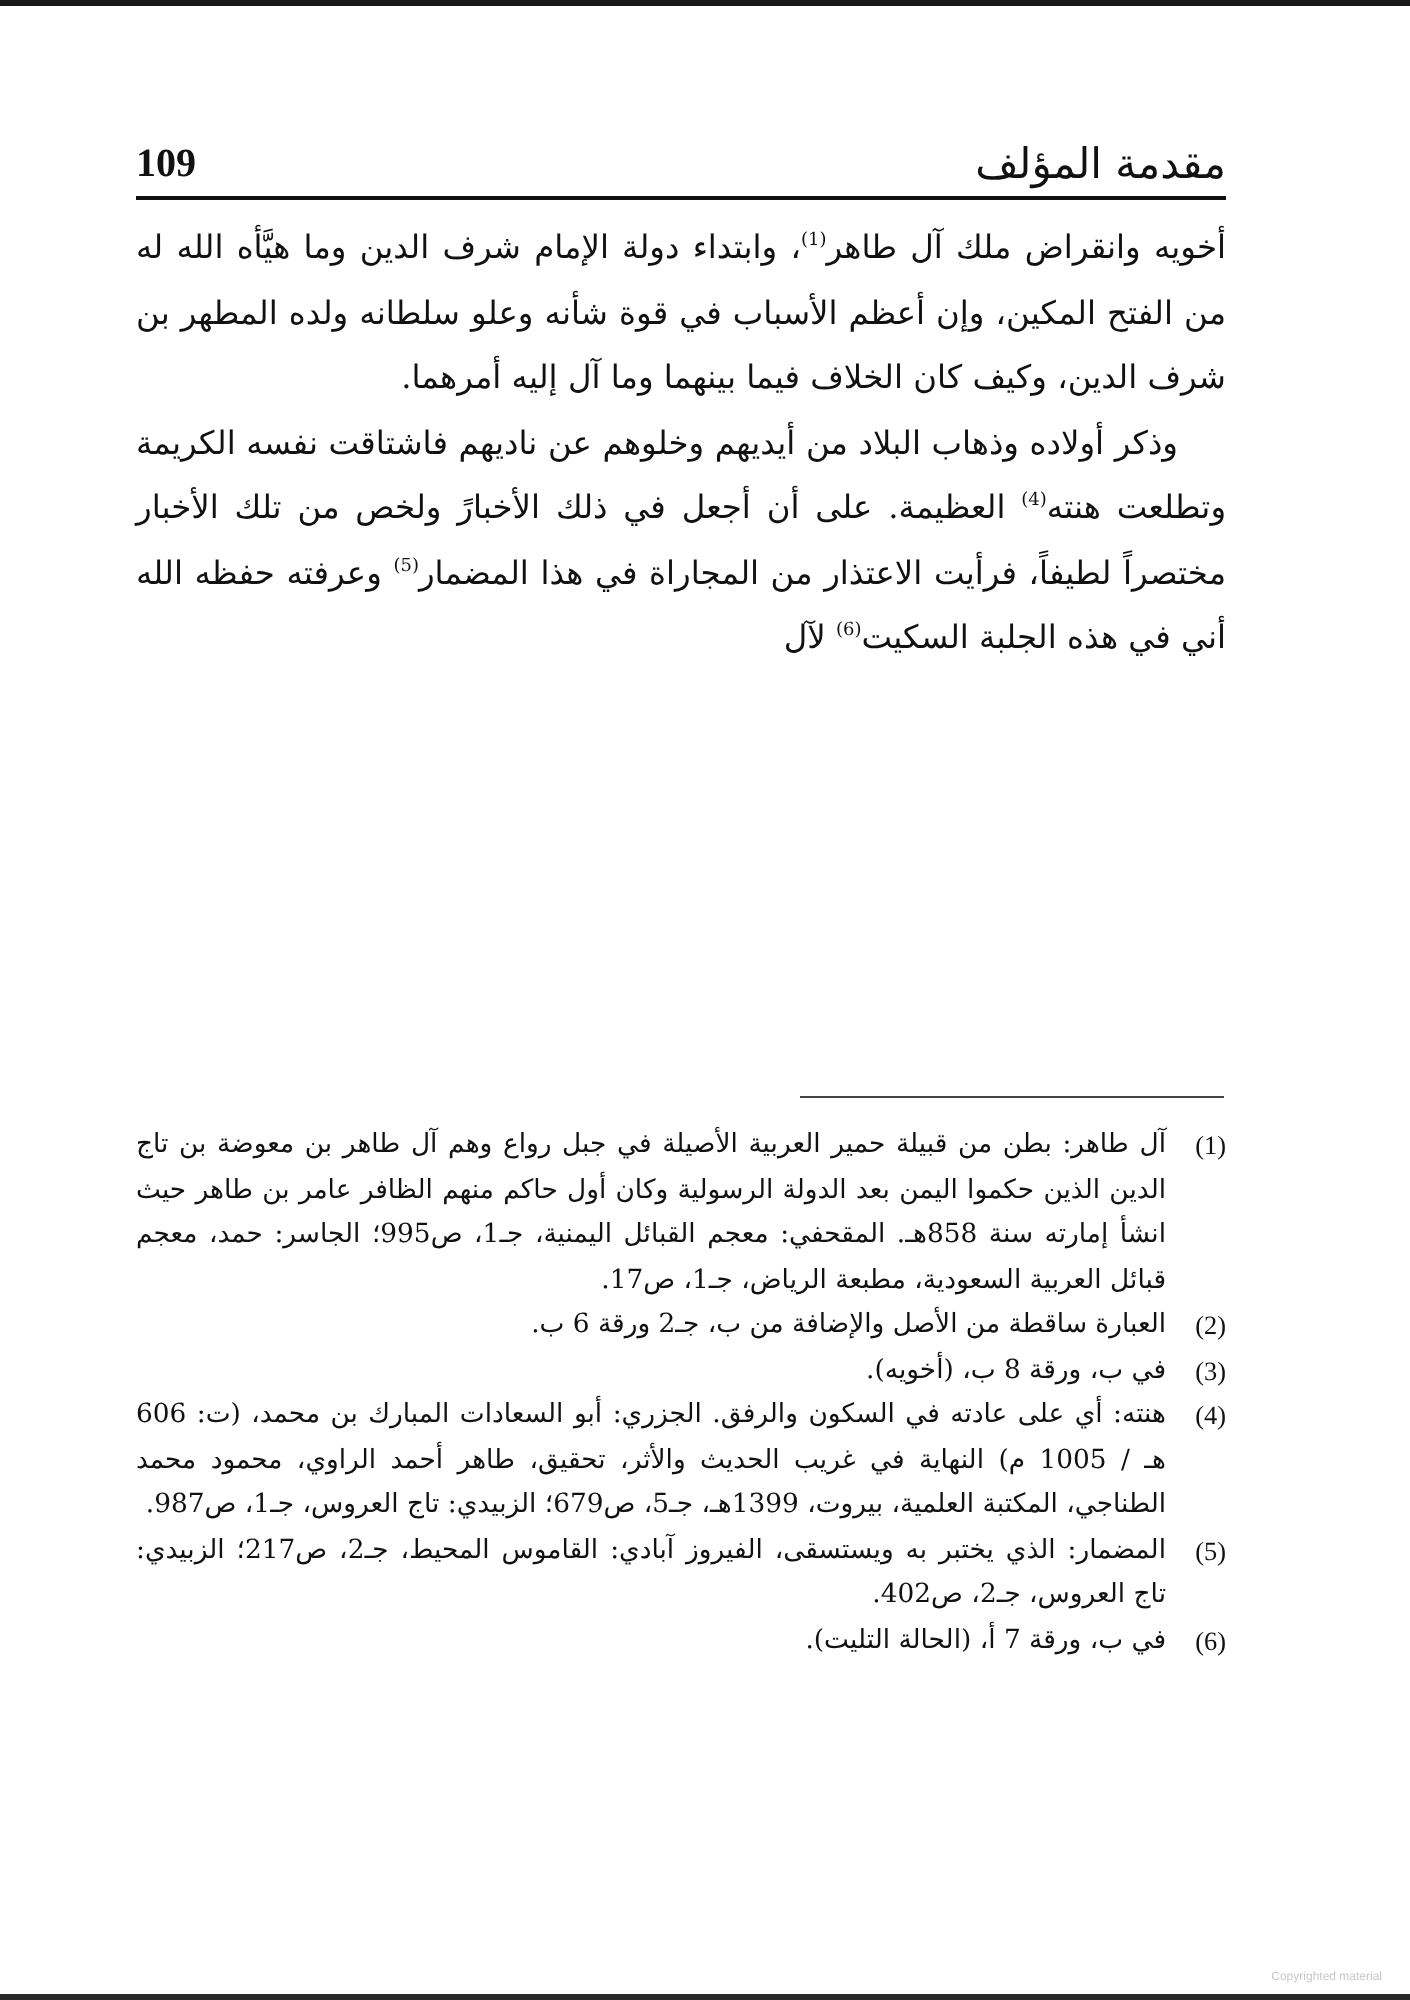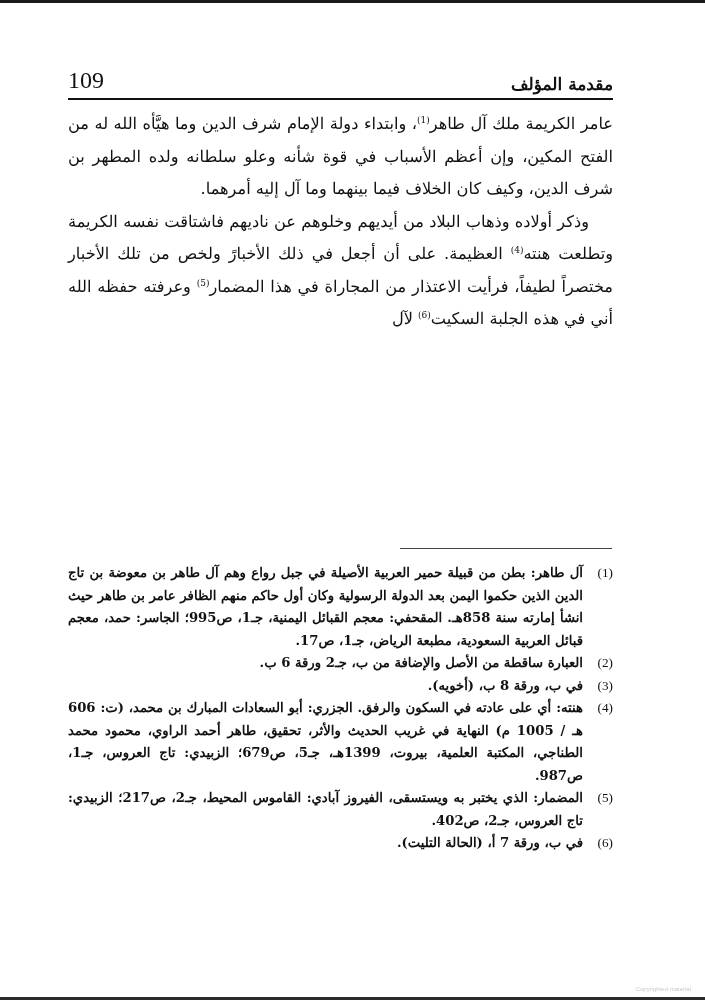--- a/index.html
+++ b/index.html
@@ -4,49 +4,49 @@
   <style>
     html, body { margin: 0; padding: 0; }
     body {
       width: 705px; height: 1000px; background: #ffffff; position: relative; overflow: hidden;
       font-family: "DejaVu Serif", "Liberation Serif", serif; color: #111;
     }
     .top-band { position: absolute; top: 0; left: 0; width: 705px; height: 3px; background: #1a1a1a; }
     .bottom-band { position: absolute; bottom: 0; left: 0; width: 705px; height: 3px; background: #2a2a2a; }
     .page { position: absolute; left: 68px; top: 58px; width: 545px; direction: rtl; }
     .header { display: flex; justify-content: space-between; align-items: flex-end; height: 36px; }
-    .header-title { font-size: 17px; font-weight: bold; }
-    .page-number { font-family: "Liberation Serif", serif; font-size: 24px; font-weight: normal; direction: ltr; }
+    .header-title { font-size: 21px; font-weight: normal; }
+    .page-number { font-family: "Liberation Serif", serif; font-size: 20px; font-weight: bold; direction: ltr; }
     .header-rule { height: 0; border-top: 2px solid #111; margin-top: 4px; }
     .body-text { margin-top: 8px; font-size: 16.2px; line-height: 32.5px; text-align: justify; text-align-last: right; }
     .para { margin: 0; }
     .para.indent { text-indent: 24px; }
     sup.fn { font-size: 9px; vertical-align: super; line-height: 0; }
     .fn-sep { position: absolute; left: 400px; top: 548px; width: 212px; height: 0; border-top: 1.5px solid #444; }
     .footnotes { position: absolute; left: 68px; top: 562px; width: 545px; direction: rtl; font-size: 13.2px; line-height: 22.5px; }
     .fn-item { display: flex; flex-direction: row; }
     .fn-num { flex: 0 0 30px; font-family: "Liberation Serif", serif; }
-    .fn-text { flex: 1; text-align: justify; text-align-last: right; font-weight: bold; }
+    .fn-text { flex: 1; text-align: justify; text-align-last: right; }
     .watermark { position: absolute; right: 14px; bottom: 8px; font-family: "Liberation Sans", sans-serif; font-size: 6px; color: #c8c8c8; direction: ltr; }
   </style>
 </head>
 <body>
 
 <div class="top-band"></div>
 
 <div class="page">
   <div class="header">
     <span class="header-title">مقدمة المؤلف</span>
     <span class="page-number">109</span>
   </div>
   <div class="header-rule"></div>
 
   <div class="body-text">
     <p class="para">
-      <span>عامر الكريمة ملك آل طاهر</span><sup class="fn">(1)</sup><span>، وابتداء دولة الإمام شرف الدين وما هيَّأه الله له من الفتح المكين، وإن أعظم الأسباب في قوة شأنه وعلو سلطانه ولده المطهر بن شرف الدين، وكيف كان الخلاف فيما بينهما وما آل إليه أمرهما.</span>
+      <span>أخويه وانقراض ملك آل طاهر</span><sup class="fn">(1)</sup><span>، وابتداء دولة الإمام شرف الدين وما هيَّأه الله له من الفتح المكين، وإن أعظم الأسباب في قوة شأنه وعلو سلطانه ولده المطهر بن شرف الدين، وكيف كان الخلاف فيما بينهما وما آل إليه أمرهما.</span>
     </p>
     <p class="para indent">
       <span>وذكر أولاده وذهاب البلاد من أيديهم وخلوهم عن ناديهم فاشتاقت نفسه الكريمة وتطلعت هنته</span><sup class="fn">(4)</sup><span> العظيمة. على أن أجعل في ذلك الأخبارً ولخص من تلك الأخبار مختصراً لطيفاً، فرأيت الاعتذار من المجاراة في هذا المضمار</span><sup class="fn">(5)</sup><span> وعرفته حفظه الله أني في هذه الجلبة السكيت</span><sup class="fn">(6)</sup><span> لآل</span>
     </p>
   </div>
 </div>
 
 <div class="fn-sep"></div>
 
 <div class="footnotes">

